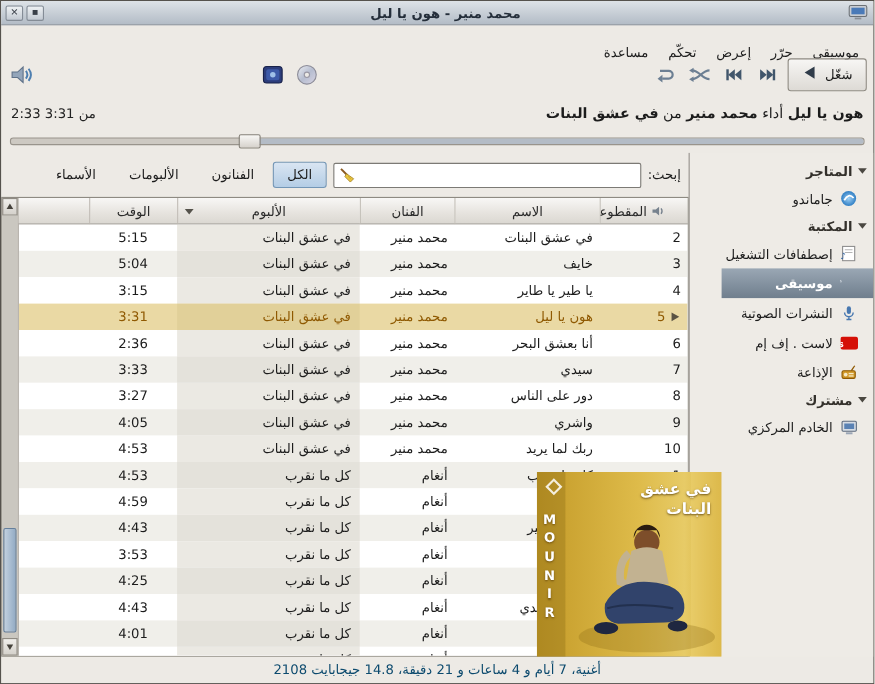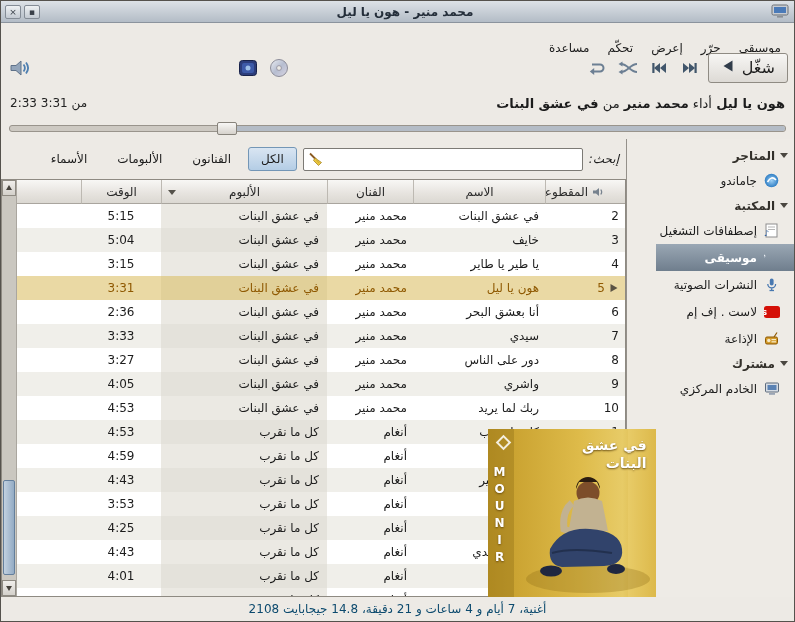--- a/index.html
+++ b/index.html
@@ -12,21 +12,21 @@
   .tb-btn { width:16px; height:14px; background:linear-gradient(#eef1f3,#c3cad2); border:1px solid #848c96; border-radius:2px; font-size:9px; line-height:12px; text-align:center; color:#3a4049; cursor:default; }
   .tb-title { flex:1; text-align:center; font-weight:bold; font-size:12px; color:#242e3a; }
   .tb-appicon { width:20px; height:16px; display:flex; align-items:center; justify-content:center; }
 
   
   .menubar { height:23px; flex:none; display:flex; align-items:center; padding:0 4px; }
   .menu-item { padding:2px 9px; line-height:19px;margin-top:28px; }
 
   
   .toolbar { height:43px; flex:none; display:flex; align-items:center; padding:0 6px; gap:5px; }
-  .play-btn { display:flex; align-items:center; gap:7px; height:30px; padding:0 12px; background:linear-gradient(#f7f6f4,#dddad5); border:1px solid #8f8b83; border-radius:3px; font-family:inherit; font-size:16px; color:#1c1c1c; }
+  .play-btn { display:flex; align-items:center; gap:7px; height:30px; padding:0 12px; background:linear-gradient(#f7f6f4,#dddad5); border:1px solid #8f8b83; border-radius:3px; font-family:inherit; font-size:12px; color:#1c1c1c; }
   .icon-btn { width:26px; height:26px; display:flex; align-items:center; justify-content:center; border-radius:3px; }
   .tb-spacer { flex:1; }
   .tb-spacer2 { width:192px; flex:none; }
 
   
   .nowplaying { height:28px; flex:none; display:flex; align-items:center; justify-content:space-between; padding:0 9px; }
   .np-text { font-size:13px; }
   .np-strong { font-weight:bold; }
   .np-time { font-size:12px; color:#222; }
 
@@ -35,21 +35,21 @@
   .trough { position:relative; height:7px; width:100%; background:#cdc9c2; border:1px solid #99948c; border-radius:3px; }
   .fill { position:absolute; right:0; top:0; bottom:0; background:#b4bcc6; border-radius:3px; }
   .handle { position:absolute; top:-4px; width:20px; height:13px; background:linear-gradient(#f8f7f5,#d6d2cc); border:1px solid #87837b; border-radius:2px; transform:translateX(-50%); }
 
   
   .body-row { flex:1; display:flex; min-height:0; }
   .main-col { flex:1; display:flex; flex-direction:column; min-width:0; }
 
   
   .filter-row { height:40px; flex:none; display:flex; align-items:center; padding:0 7px; gap:6px; }
-  .search-label { flex:none;font-style:italic; }
+  .search-label { flex:none; }
   .search-entry { direction:ltr; flex:none; width:280px; height:23px; background:#fff; border:1px solid #7c7a75; border-radius:2px; display:flex; align-items:center; padding:0 4px; gap:3px; }
   .search-input { border:none; outline:none; flex:1; height:19px; font-family:inherit; font-size:12px; direction:rtl; background:transparent; }
   .broom { width:15px; height:15px; flex:none; display:flex; }
   .filter-btns { display:flex; gap:4px; align-items:center; }
   .filter-btn { height:24px; padding:3px 12px; border:1px solid transparent; border-radius:3px; line-height:17px; }
   .filter-btn.active { background:linear-gradient(#d9e5f2,#b4cde5); border-color:#7396b6; }
 
   
   .table-area { flex:1; display:flex; min-height:0; border:1px solid #8e8a82; }
   .tablecol { flex:1; display:flex; flex-direction:column; min-width:0; }

